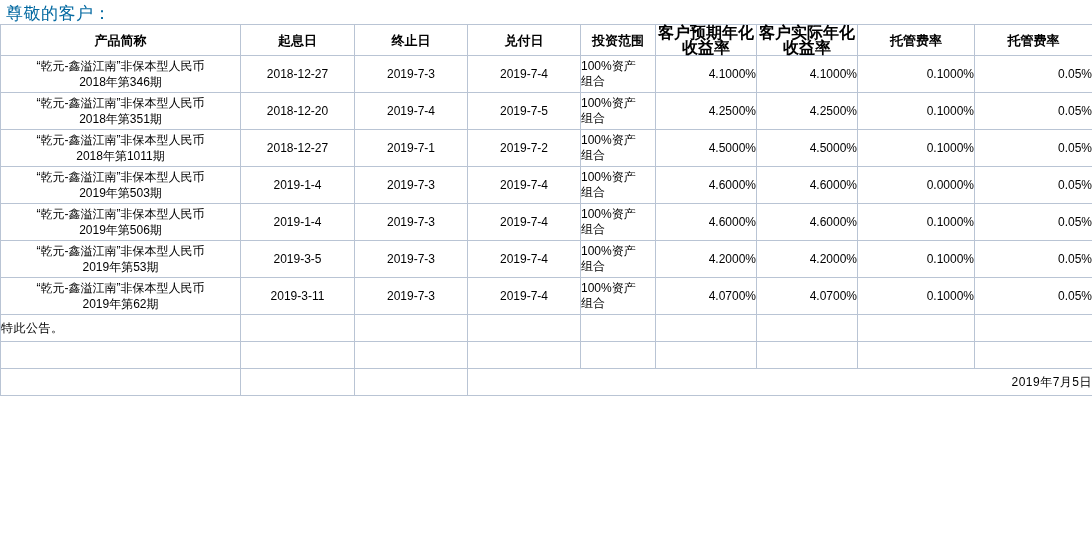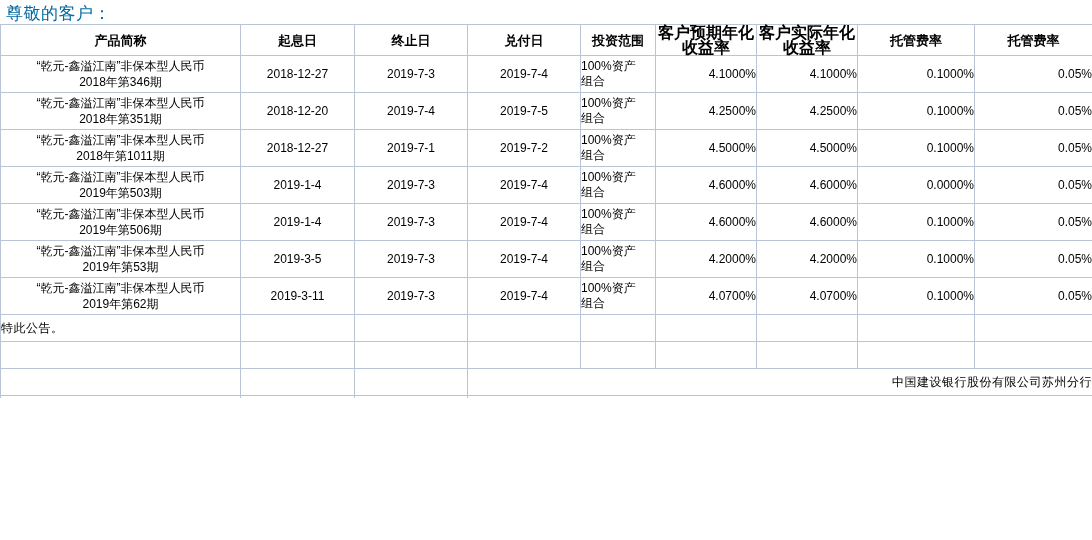--- a/index.html
+++ b/index.html
@@ -293,26 +293,20 @@
         <td></td>
         <td></td>
         <td></td>
         <td></td>
         <td></td>
         <td></td>
         <td></td>
         <td></td>
       </tr>
 
-      <tr class="blank-row">
-        <td></td>
-        <td></td>
-        <td></td>
-        <td class="sign" colspan="6">中国建设银行股份有限公司苏州分行</td>
-      </tr>
 
       <tr class="blank-row">
         <td></td>
         <td></td>
         <td></td>
         <td class="sign" colspan="6">2019年7月5日</td>
       </tr>
     </tbody>
   </table>
 

